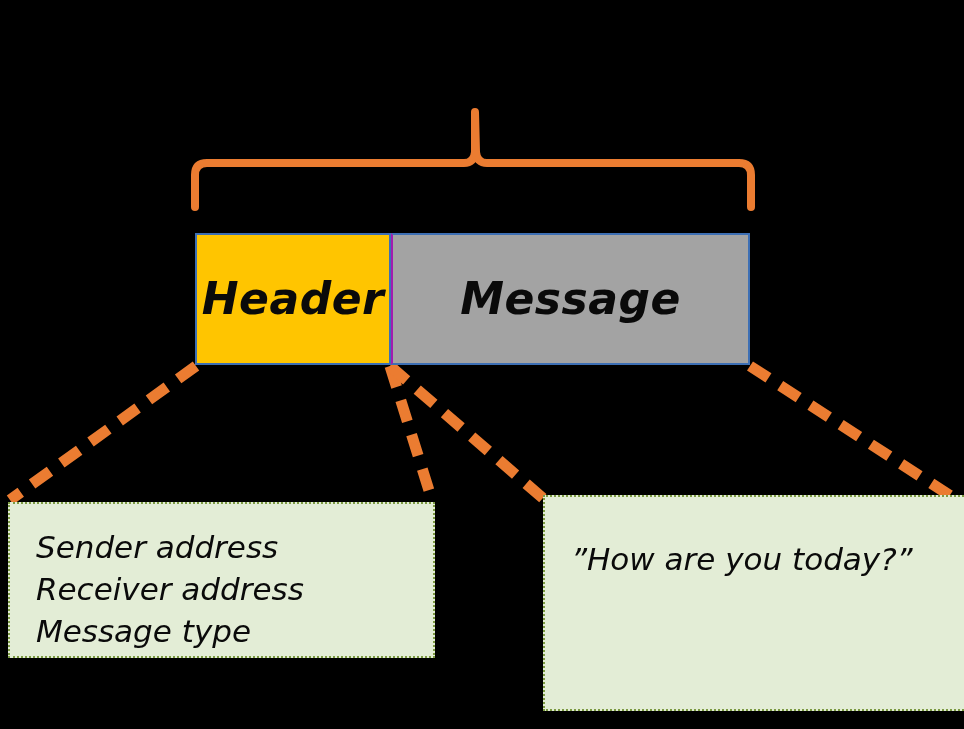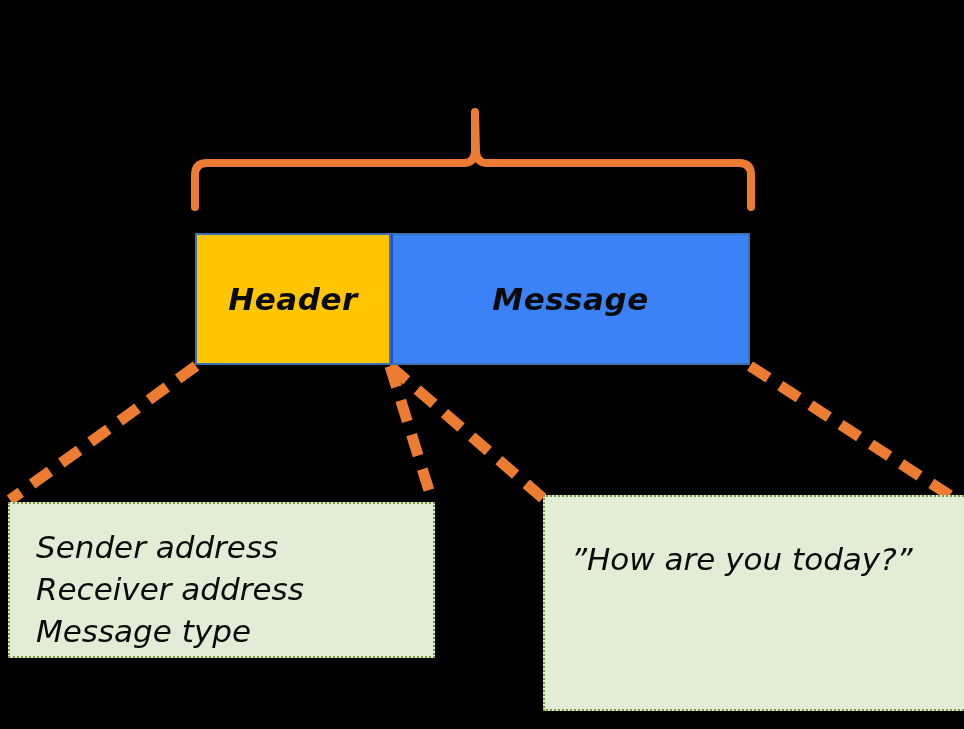--- a/index.html
+++ b/index.html
@@ -40,28 +40,28 @@
     align-items: center;
     justify-content: center;
     border: 2px solid #3D6FB4;
   }
   .seg-header {
     width: 196px;
     background: #FFC500;
   }
   .seg-message {
     width: 359px;
-    background: #3b82f6;
-    border-left: 2px solid #1d4ed8;
+    background: #a3a3a3;
+    border-left: 2px solid #a21caf;
   }
   .seg-label {
     font-family: "DejaVu Sans", sans-serif;
     font-style: italic;
     font-weight: 600;
-    font-size: 31px;
+    font-size: 44px;
     color: #0A0A0A;
     letter-spacing: 0.5px;
     line-height: 1;
     white-space: nowrap;
   }
 
   
   .callout {
     position: absolute;
     box-sizing: border-box;

